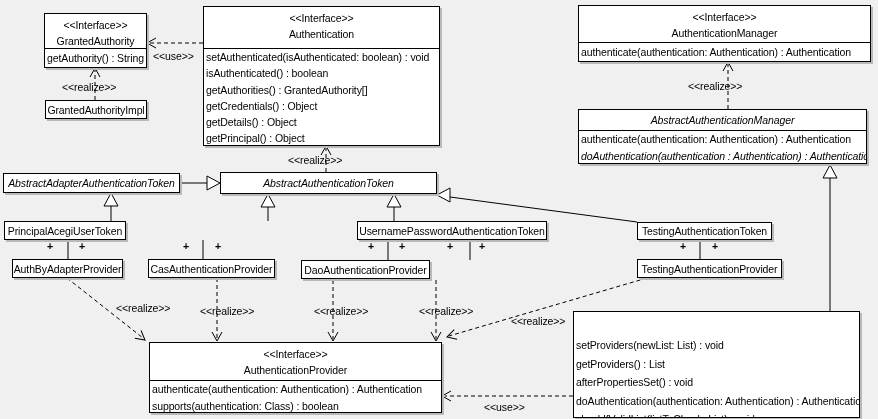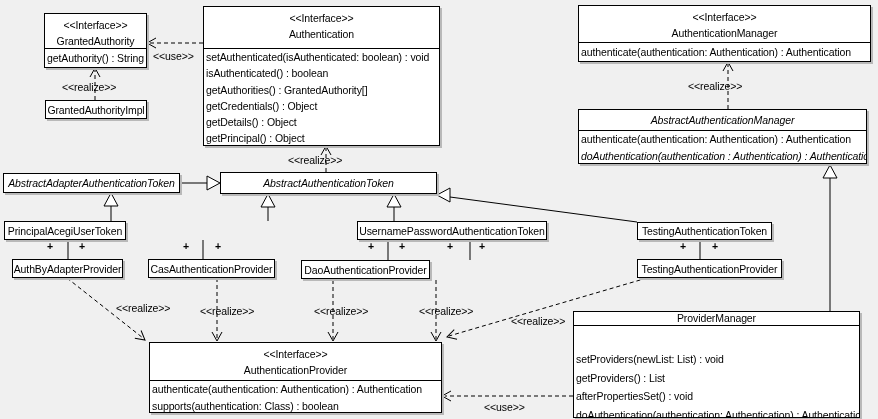--- a/index.html
+++ b/index.html
@@ -239,23 +239,20 @@
       <div class="st">&lt;&lt;Interface&gt;&gt;</div>
       <div class="nm">AuthenticationProvider</div>
     </div>
     <div class="ms" style="line-height:16.5px;">
       <div class="m">authenticate(authentication: Authentication) : Authentication</div>
       <div class="m">supports(authentication: Class) : boolean</div>
     </div>
   </div>
 
   <div class="box" style="left:573px;top:311px;width:287px;height:107px;">
-    <div class="hd" style="height:13px;">
-      <div class="nm" style="line-height:13px;">ProviderManager</div>
-    </div>
     <div class="ms" style="line-height:18.6px;margin-top:24px;">
       <div class="m">setProviders(newList: List) : void</div>
       <div class="m">getProviders() : List</div>
       <div class="m">afterPropertiesSet() : void</div>
       <div class="m">doAuthentication(authentication: Authentication) : Authentication</div>
       <div class="m">checkIfValidList(listToCheck: List) : void</div>
     </div>
   </div>
 
   <span class="lbl" style="left:153px;top:50px;">&lt;&lt;use&gt;&gt;</span>

